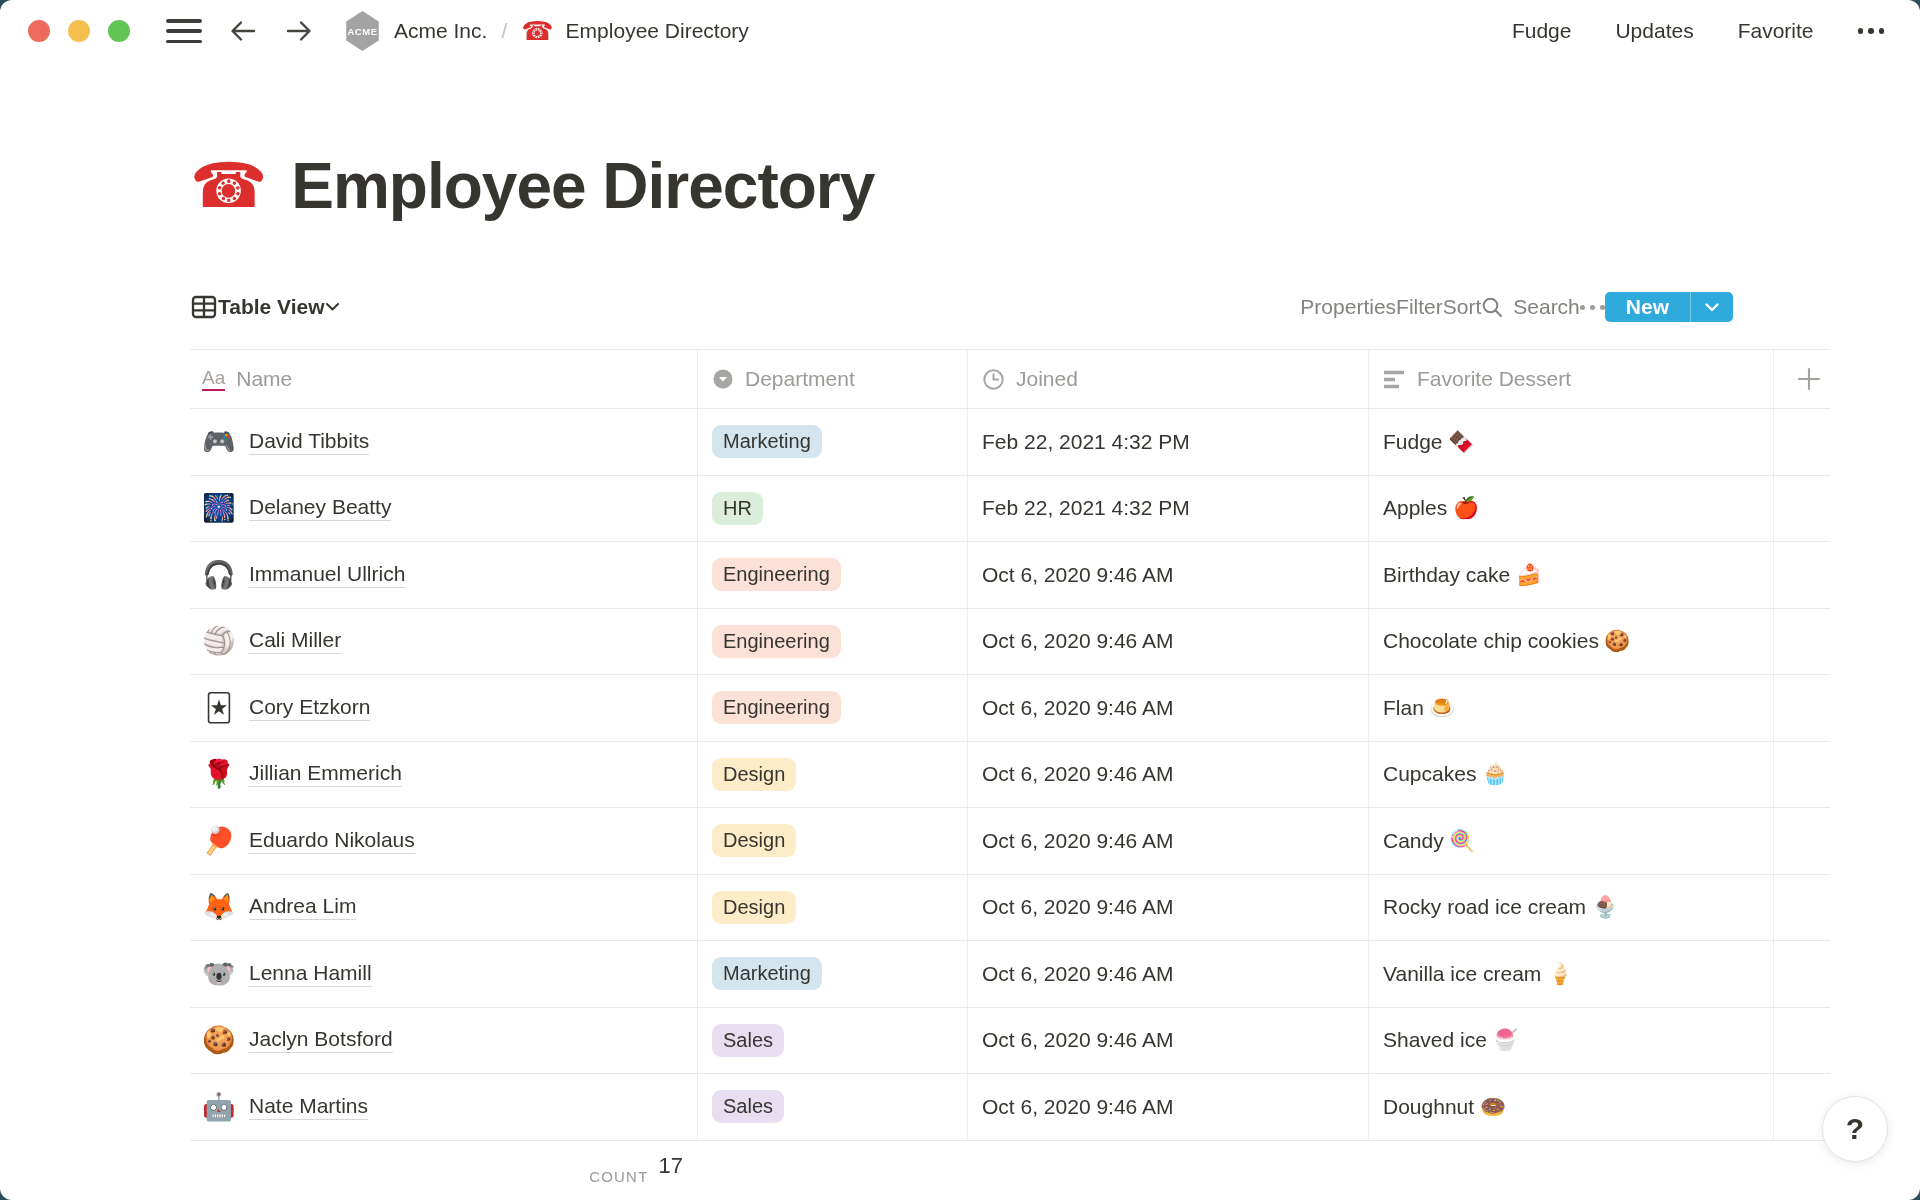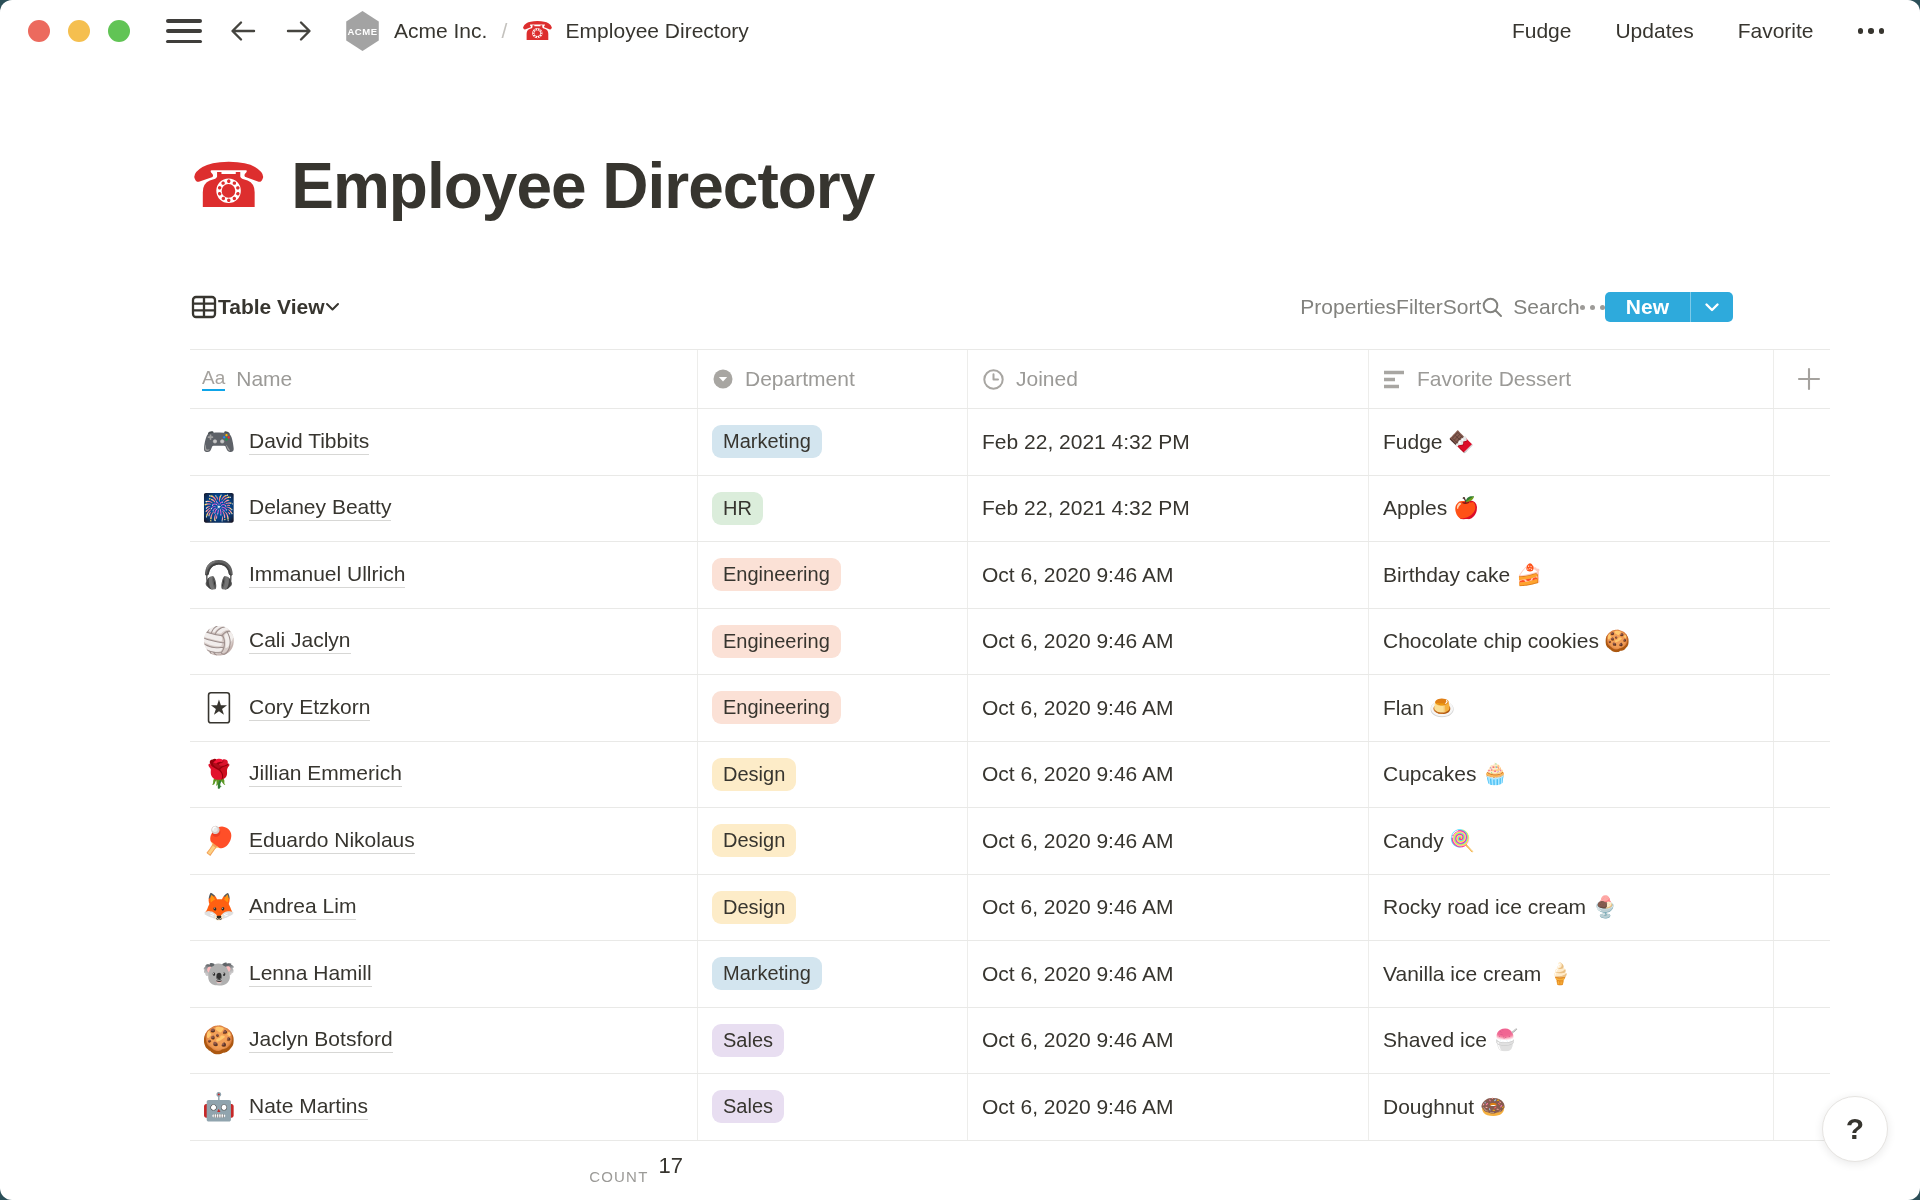--- a/index.html
+++ b/index.html
@@ -46,21 +46,21 @@
   .new-button .divider { width:1px; background:rgba(255,255,255,.38); }
   .new-button .chev { display:flex; align-items:center; justify-content:center; width:42px; }
 
   
   .table { margin-top:19px; width:1640px; }
   .tgrid { display:grid; grid-template-columns:507px 270px 401px 405px 57px; }
   .thead { border-top:1px solid #e9e9e7; border-bottom:1px solid #e9e9e7; height:60px; }
   .th { display:flex; align-items:center; gap:11px; padding-left:14px; font-size:21px; color:#9b9a97; }
   .th.first { padding-left:12px; }
   .bl { border-left:1px solid #ededeb; }
-  .aa-glyph { font-size:19px; color:#a5a29e; border-bottom:2px solid #0ea5e9; line-height:1.15; font-weight:500; }
+  .aa-glyph { font-size:19px; color:#a5a29e; border-bottom:2px solid #be185d; line-height:1.15; font-weight:500; }
   .row { height:66.5px; border-bottom:1px solid #e9e9e7; }
   .cell { display:flex; align-items:center; padding-left:14px; font-size:21px; color:#37352f; overflow:hidden; white-space:nowrap; }
   .cell.name { padding-left:12px; gap:13px; }
   .avatar { font-size:27px; width:34px; text-align:center; flex:none; }
   .name-link { font-weight:500; border-bottom:1.5px solid rgba(55,53,47,.2); padding-bottom:1px; cursor:pointer; }
   .pill { display:inline-block; font-size:20px; color:#37352f; padding:4px 11px; border-radius:9px; line-height:1.25; }
   .th-plus { display:flex; align-items:center; justify-content:center; cursor:pointer; }
 
   .count-row { width:507px; height:50px; display:flex; align-items:center; justify-content:flex-end; padding-right:14px; gap:10px; cursor:pointer; }
   .count-label { font-size:15px; letter-spacing:1.2px; color:#9b9a97; font-weight:500;margin-top:22px; }
@@ -232,21 +232,21 @@
             <span class="pill" style="background: rgb(251, 225, 214);">Engineering</span>
           </div>
           <div class="cell bl">Oct 6, 2020 9:46 AM</div>
           <div class="cell bl">Birthday cake 🍰</div>
           <div class="cell bl"></div>
         </div>
 
         <div class="tgrid row">
           <div class="cell name">
             <span class="avatar">🏐</span>
-            <span class="name-link">Cali Jaclyn</span>
+            <span class="name-link">Cali Miller</span>
           </div>
           <div class="cell bl">
             <span class="pill" style="background: rgb(251, 225, 214);">Engineering</span>
           </div>
           <div class="cell bl">Oct 6, 2020 9:46 AM</div>
           <div class="cell bl">Chocolate chip cookies 🍪</div>
           <div class="cell bl"></div>
         </div>
 
         <div class="tgrid row">

